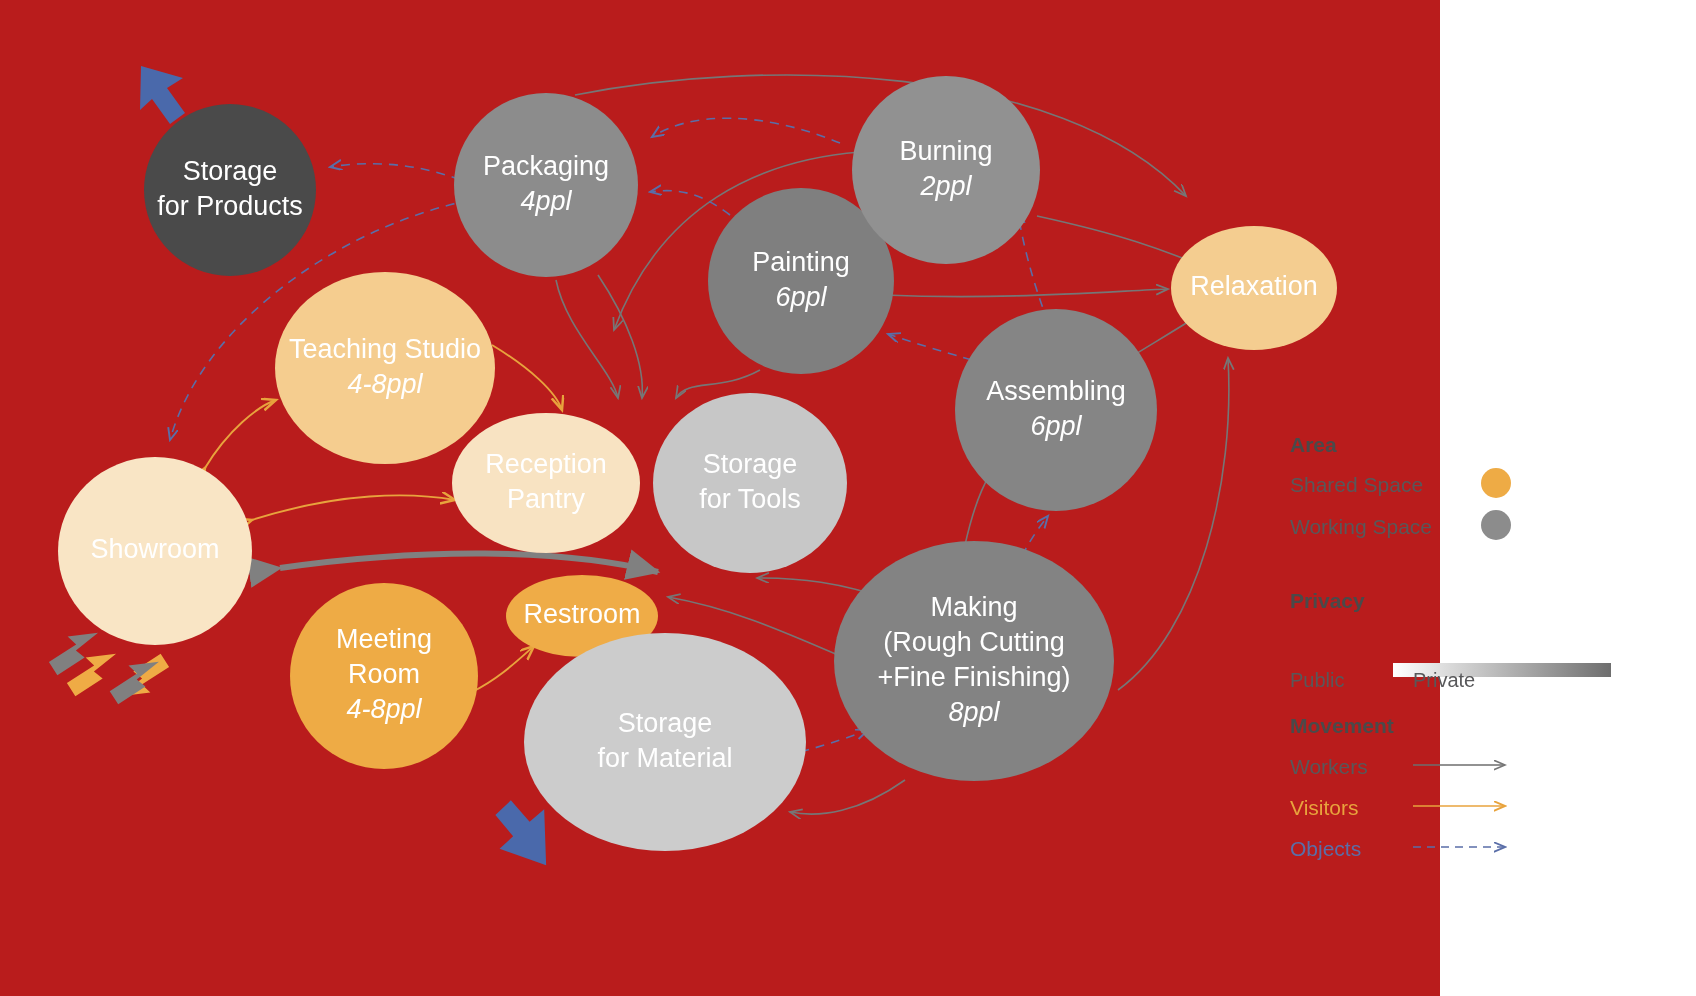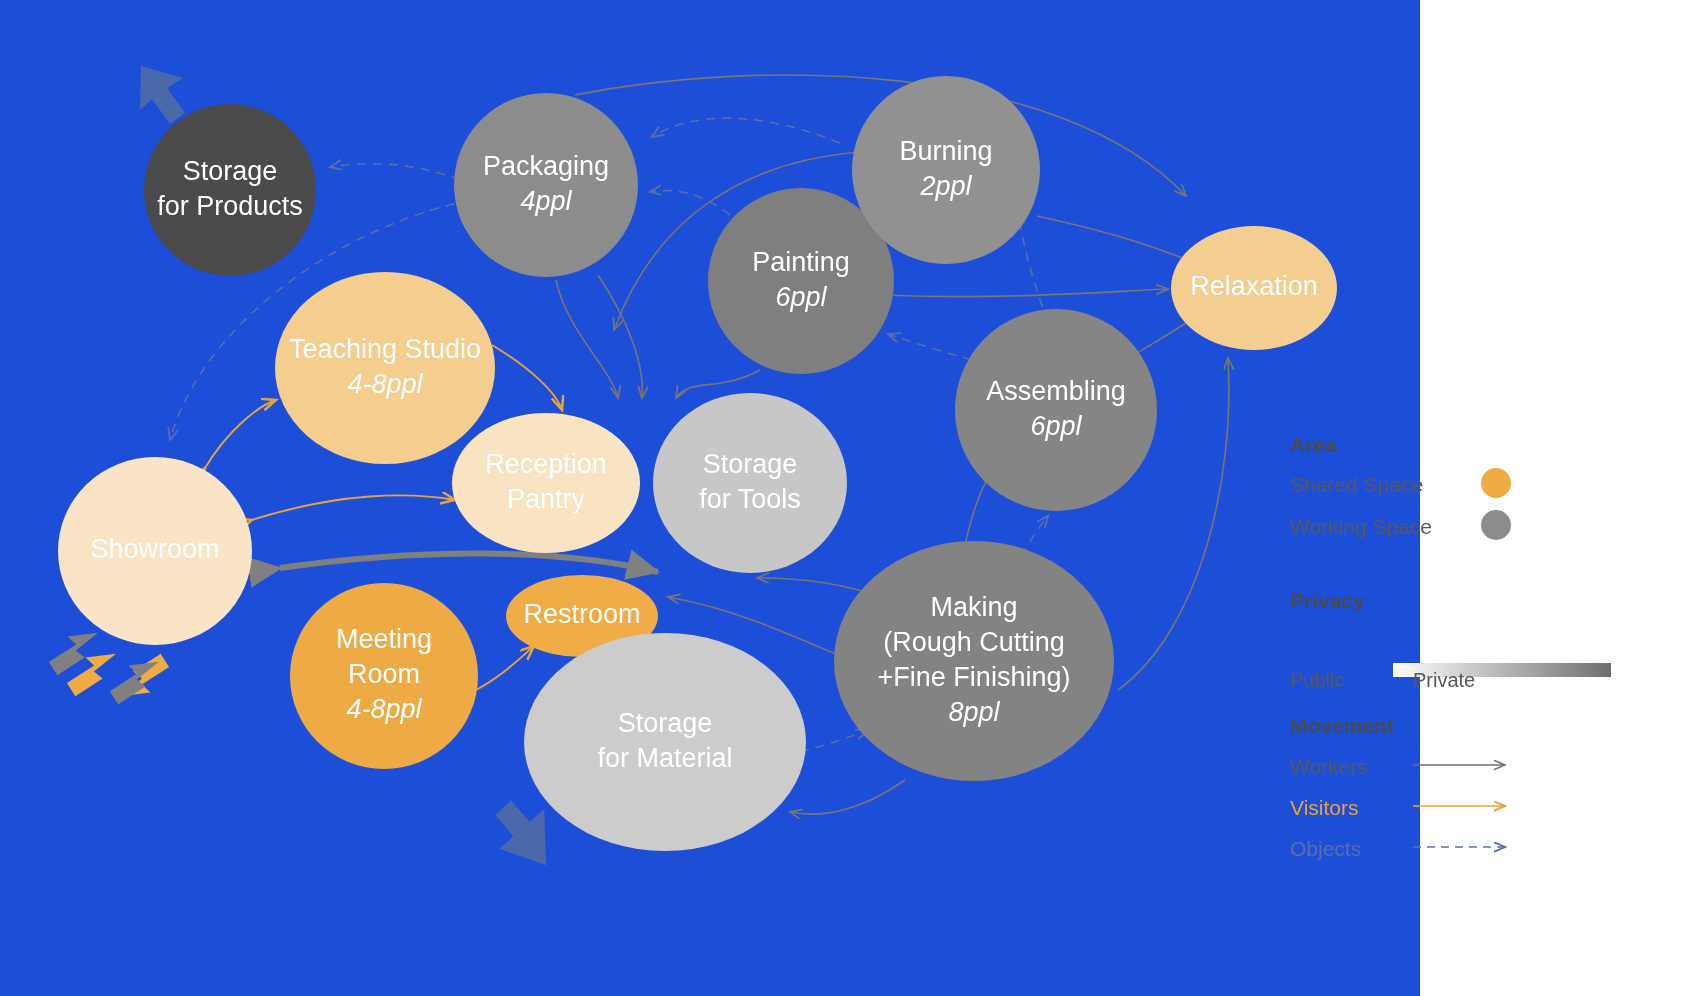--- a/index.html
+++ b/index.html
@@ -1,17 +1,17 @@
 <!DOCTYPE html>
 <html><head>
 <meta charset="utf-8">
 <style>
   html,body{margin:0;padding:0;background:#ffffff;}
   body{width:1696px;height:996px;overflow:hidden;font-family:"Liberation Sans",sans-serif;}
-  #stage{position:relative;width:1420px;height:996px;background:#1d4ed8;}
+  #stage{position:relative;width:1420px;height:996px;background:#b91c1c;padding-left:20px;}
   svg#diagram{position:absolute;inset:0;width:1696px;height:996px;}
   .node-label{font-family:"Liberation Sans",sans-serif;fill:#ffffff;text-anchor:middle;dominant-baseline:middle;}
   .ppl{font-style:italic;}
   .legend-title{font-family:"Liberation Sans",sans-serif;font-weight:bold;font-size:21px;fill:#4a4a4a;}
   .legend-item{font-family:"Liberation Sans",sans-serif;font-size:21px;fill:#58585a;}
   .legend-item.visitors{fill:#e8a33d;}
   .legend-item.objects{fill:#5a6ea8;}
   .legend-scale{font-family:"Liberation Sans",sans-serif;font-size:20px;fill:#58585a;}
 </style>
 </head>

